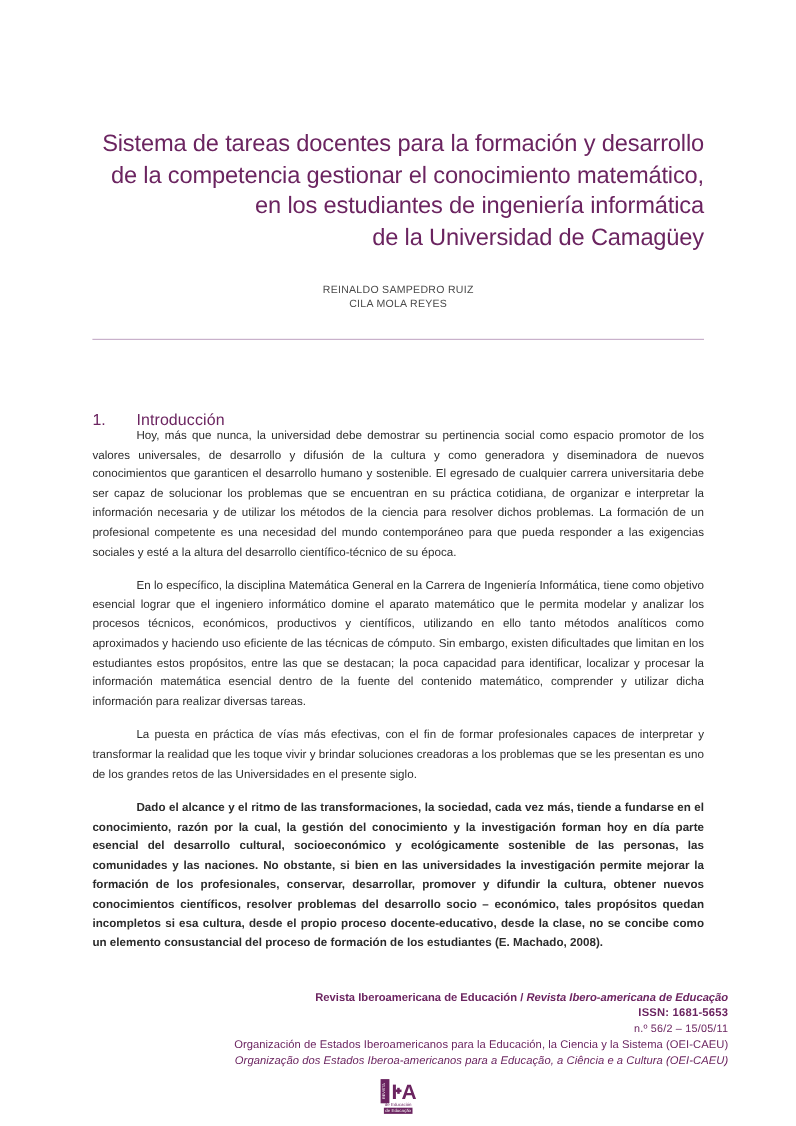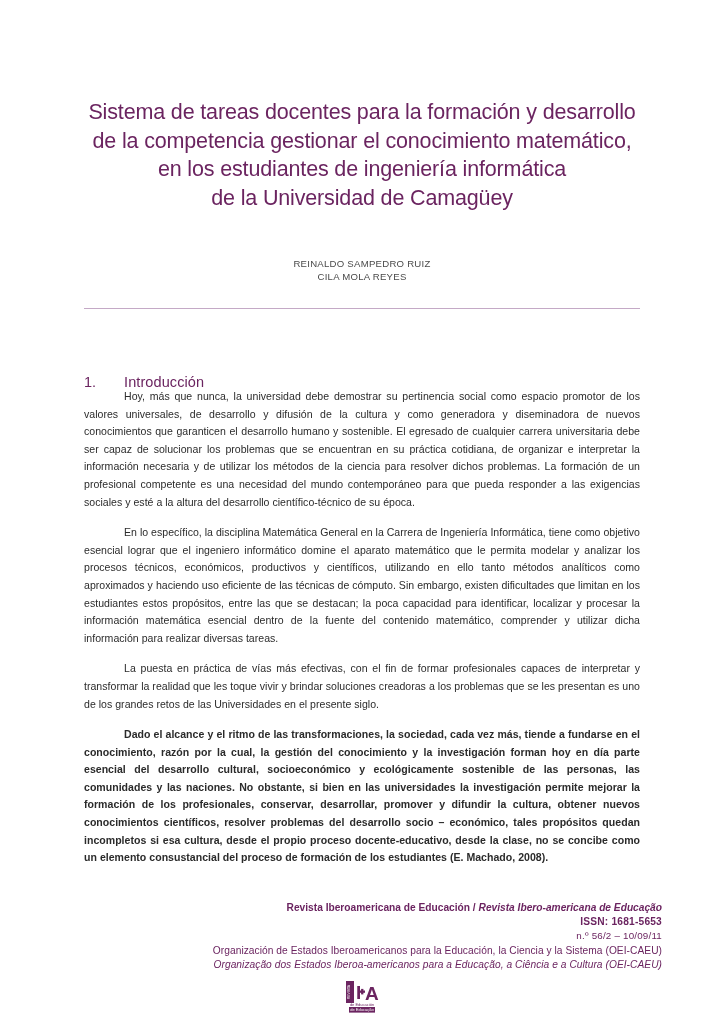--- a/index.html
+++ b/index.html
@@ -23,23 +23,23 @@
     width: 724px;
     height: 1024px;
     background: #ffffff;
     overflow: hidden;
   }
 
   
   .title-block {
     position: absolute;
     left: 84px;
-    top: 98px;
-    width: 556px;
-    text-align: center;
+    top: 116px;
+    width: 556px;
+    text-align: right;
   }
   .title-line {
     color: #6B2460;
     font-size: 21.5px;
     line-height: 28.5px;
     font-weight: 400;
     letter-spacing: -0.15px;
     white-space: nowrap;
   }
 
@@ -190,21 +190,21 @@
   <div class="body-block">
     <p class="para">Hoy, más que nunca, la universidad debe demostrar su pertinencia social como espacio promotor de los valores universales, de desarrollo y difusión de la cultura y como generadora y diseminadora de nuevos conocimientos que garanticen el desarrollo humano y sostenible. El egresado de cualquier carrera universitaria debe ser capaz de solucionar los problemas que se encuentran en su práctica cotidiana, de organizar e interpretar la información necesaria y de utilizar los métodos de la ciencia para resolver dichos problemas. La formación de un profesional competente es una necesidad del mundo contemporáneo para que pueda responder a las exigencias sociales y esté a la altura del desarrollo científico-técnico de su época.</p>
     <p class="para">En lo específico, la disciplina Matemática General en la Carrera de Ingeniería Informática, tiene como objetivo esencial lograr que el ingeniero informático domine el aparato matemático que le permita modelar y analizar los procesos técnicos, económicos, productivos y científicos, utilizando en ello tanto métodos analíticos como aproximados y haciendo uso eficiente de las técnicas de cómputo. Sin embargo, existen dificultades que limitan en los estudiantes estos propósitos, entre las que se destacan; la poca capacidad para identificar, localizar y procesar la información matemática esencial dentro de la fuente del contenido matemático, comprender y utilizar dicha información para realizar diversas tareas.</p>
     <p class="para">La puesta en práctica de vías más efectivas, con el fin de formar profesionales capaces de interpretar y transformar la realidad que les toque vivir y brindar soluciones creadoras a los problemas que se les presentan es uno de los grandes retos de las Universidades en el presente siglo.</p>
     <p class="para">Dado el alcance y el ritmo de las transformaciones, la sociedad, cada vez más, tiende a fundarse en el conocimiento, razón por la cual, la gestión del conocimiento y la investigación forman hoy en día parte esencial del desarrollo cultural, socioeconómico y ecológicamente sostenible de las personas, las comunidades y las naciones. No obstante, si bien en las universidades la investigación permite mejorar la formación de los profesionales, conservar, desarrollar, promover y difundir la cultura, obtener nuevos conocimientos científicos, resolver problemas del desarrollo socio – económico, tales propósitos quedan incompletos si esa cultura, desde el propio proceso docente-educativo, desde la clase, no se concibe como un elemento consustancial del proceso de formación de los estudiantes (E. Machado, 2008).</p>
   </div>
 
   <div class="footer">
     <div class="footer-line f-journal"><span>Revista Iberoamericana de Educación</span><span> / </span><span class="pt">Revista Ibero-americana de Educação</span></div>
     <div class="footer-line f-issn">ISSN: 1681-5653</div>
-    <div class="footer-line f-issue">n.º 56/2 – 10/09/11</div>
+    <div class="footer-line f-issue">n.º 56/2 – 15/05/11</div>
     <div class="footer-line f-org-es">Organización de Estados Iberoamericanos para la Educación, la Ciencia y la Sistema (OEI-CAEU)</div>
     <div class="footer-line f-org-pt">Organização dos Estados Iberoa-americanos para a Educação, a Ciência e a Cultura (OEI-CAEU)</div>
   </div>
 
   <div class="logo-wrap">
     <svg width="36" height="34" viewBox="0 0 36 34" xmlns="http://www.w3.org/2000/svg">
       <rect x="0" y="0" width="36" height="34" fill="#ffffff"></rect>
 
       <rect x="2" y="1" width="8" height="22" fill="#6B2460"></rect>
       <text x="6" y="12" fill="#ffffff" font-family="'Liberation Sans', sans-serif" font-size="3.4" text-anchor="middle" transform="rotate(-90 6 12)">REVISTA</text>

